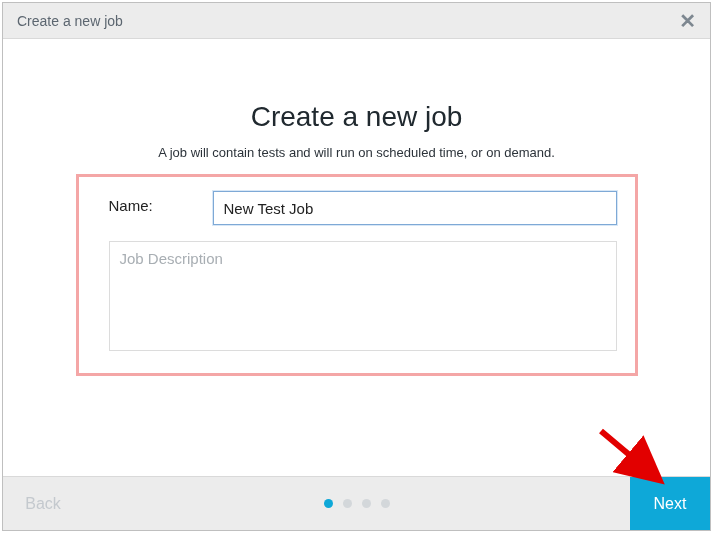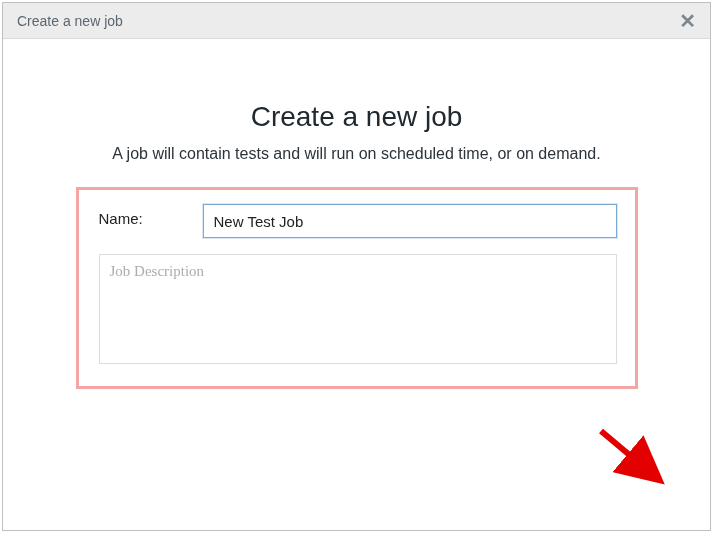--- a/index.html
+++ b/index.html
@@ -46,29 +46,29 @@
     text-align: center;
   }
   .page-title {
     font-size: 28px;
     font-weight: 400;
     color: #20292f;
     margin-top: 6px;
     margin-bottom: 12px;
   }
   .subtitle {
-    font-size: 16px;
+    font-size: 13px;
     color: #2c333a;
-    margin-bottom: 24px;
+    margin-bottom: 14px;
   }
   .form-box {
     margin: 0 auto;
     width: 562px;
     border: 3px solid #f4a6a6;
-    padding: 14px 18px 18px 20px;
+    padding: 14px 18px 18px 30px;
     text-align: left;
   }
   .form-row {
     display: flex;
     margin-bottom: 16px;
     align-items: flex-start;
   }
   .form-row:last-child { margin-bottom: 0; }
   .label {
     width: 104px;
@@ -89,21 +89,21 @@
     font-family: inherit;
   }
   .textarea {
     width: 100%;
     height: 110px;
     border: 1px solid #dcdcdc;
     padding: 8px 10px;
     font-size: 15px;
     color: #222;
     resize: none;
-    font-family: Liberation Serif, serif;
+    font-family: Liberation Sans, sans-serif;
     outline: none;
   }
   .textarea::placeholder, .text-input::placeholder {
     color: #a8aeb3;
   }
   .footer {
     background: #ececec;
     border-top: 1px solid #d9d9d9;
     height: 54px;
     display: flex;
@@ -177,20 +177,30 @@
 
       <div class="form-row">
         <div class="field-wrap">
           <textarea class="textarea" placeholder="Job Description" style=""></textarea>
         </div>
       </div>
 
     </div>
   </div>
 
+  <div class="footer">
+    <div class="back-btn">Back</div>
+    <div class="stepper">
+      <div class="dot active"></div>
+      <div class="dot"></div>
+      <div class="dot"></div>
+      <div class="dot"></div>
+    </div>
+    <div class="next-btn">Next</div>
+  </div>
 
 </div>
 
 <svg class="arrow-overlay" width="80" height="70">
   <defs>
     <marker id="ah" markerWidth="8" markerHeight="8" refX="5" refY="4" orient="auto">
       <polygon points="0,0 8,4 0,8" fill="#e20000"></polygon>
     </marker>
   </defs>
   <line x1="6" y1="6" x2="56" y2="48" stroke="#e20000" stroke-width="6" marker-end="url(#ah)"></line>

